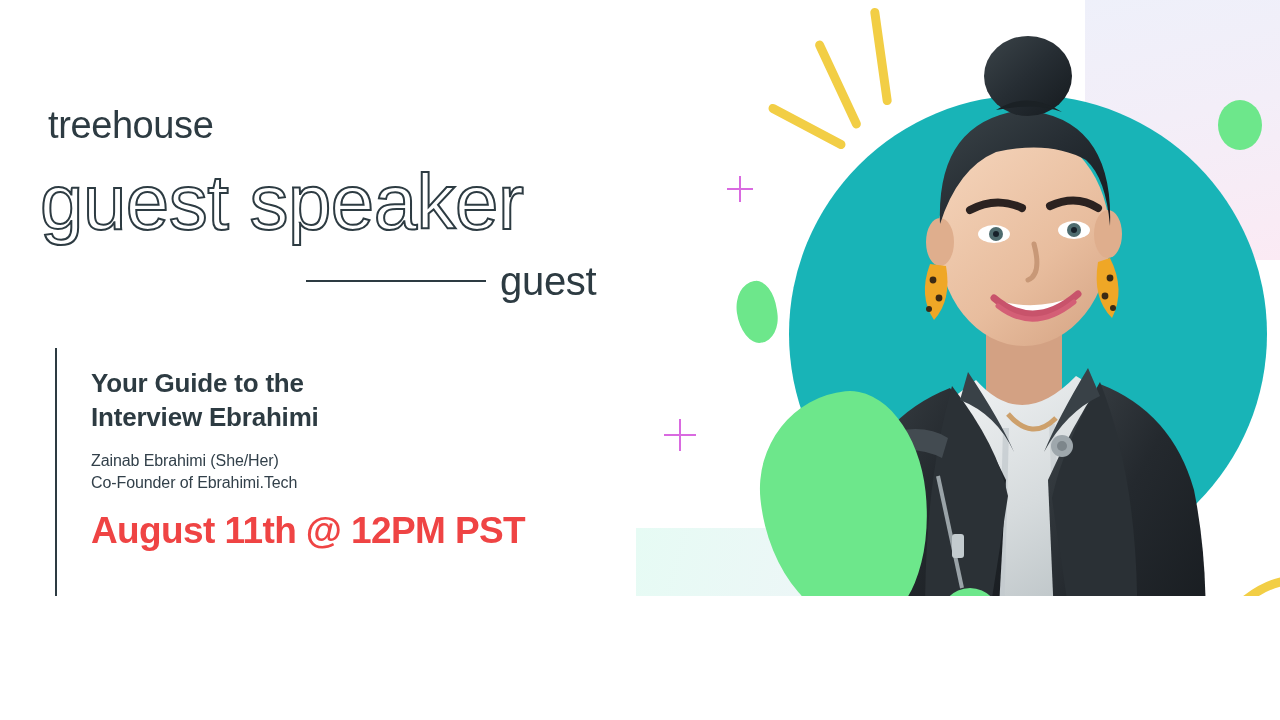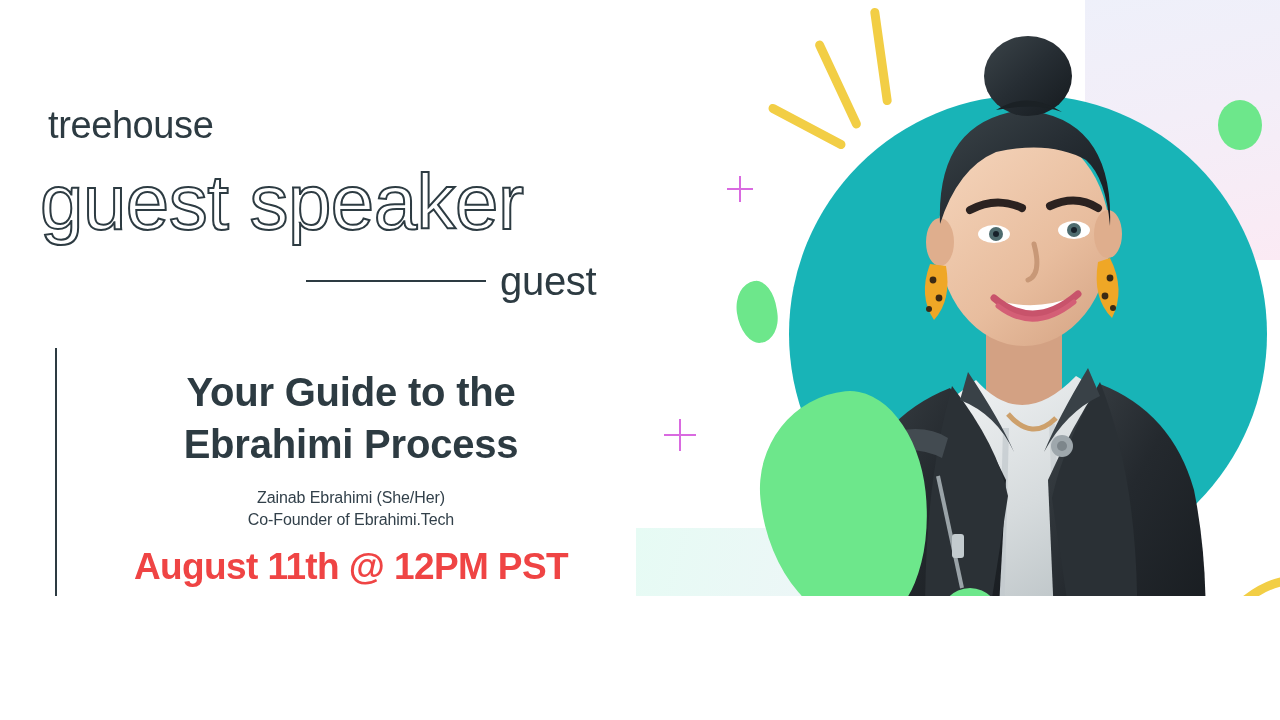--- a/index.html
+++ b/index.html
@@ -12,21 +12,20 @@
     font-family: "Liberation Sans", sans-serif;
     -webkit-font-smoothing: antialiased;
   }
 
   .stage {
     position: relative;
     width: 1280px;
     height: 596px;
     overflow: hidden;
     background: #ffffff;
-    text-align: center;
   }
 
   
   .decor {
     position: absolute;
     inset: 0;
     overflow: hidden;
   }
 
   
@@ -236,21 +235,21 @@
   }
 
   .info {
     position: absolute;
     left: 91px;
     top: 366px;
     width: 520px;
   }
 
   .talk-title {
-    font-size: 40px;
+    font-size: 26px;
     font-weight: 600;
     line-height: 1.31;
     letter-spacing: -0.2px;
     color: #2d3b42;
     margin: 0;
   }
 
   .speaker-name,
   .speaker-role {
     font-size: 16px;
@@ -406,21 +405,21 @@
     <div class="series-row">
       <span class="series-rule"></span>
       <span class="series-word">guest</span>
     </div>
 
     <div class="info-rule"></div>
 
     <div class="info">
       <div class="talk-title">
         <span>Your Guide to the</span><br>
-        <span>Ebrahimi Process</span>
+        <span>Interview Ebrahimi</span>
       </div>
       <p class="speaker-name">Zainab Ebrahimi (She/Her)</p>
       <p class="speaker-role">Co-Founder of Ebrahimi.Tech</p>
       <div class="datetime">August 11th @ 12PM PST</div>
     </div>
   </div>
 
 </div>
 
 </body></html>

